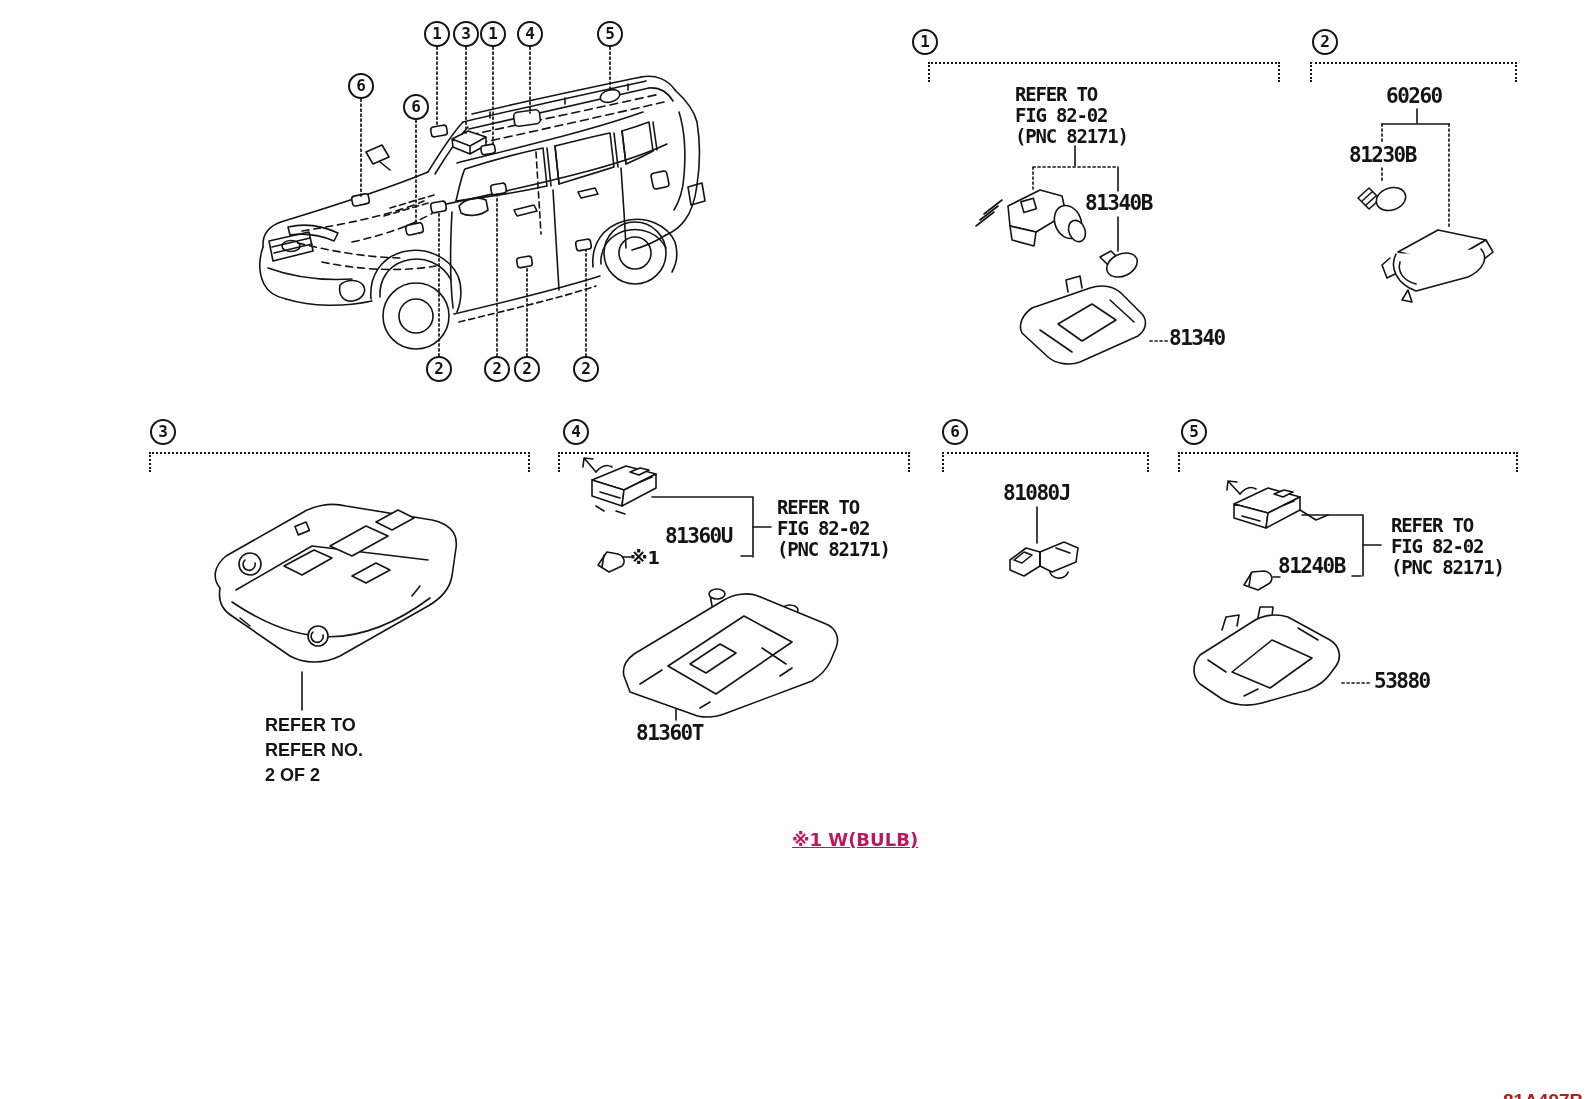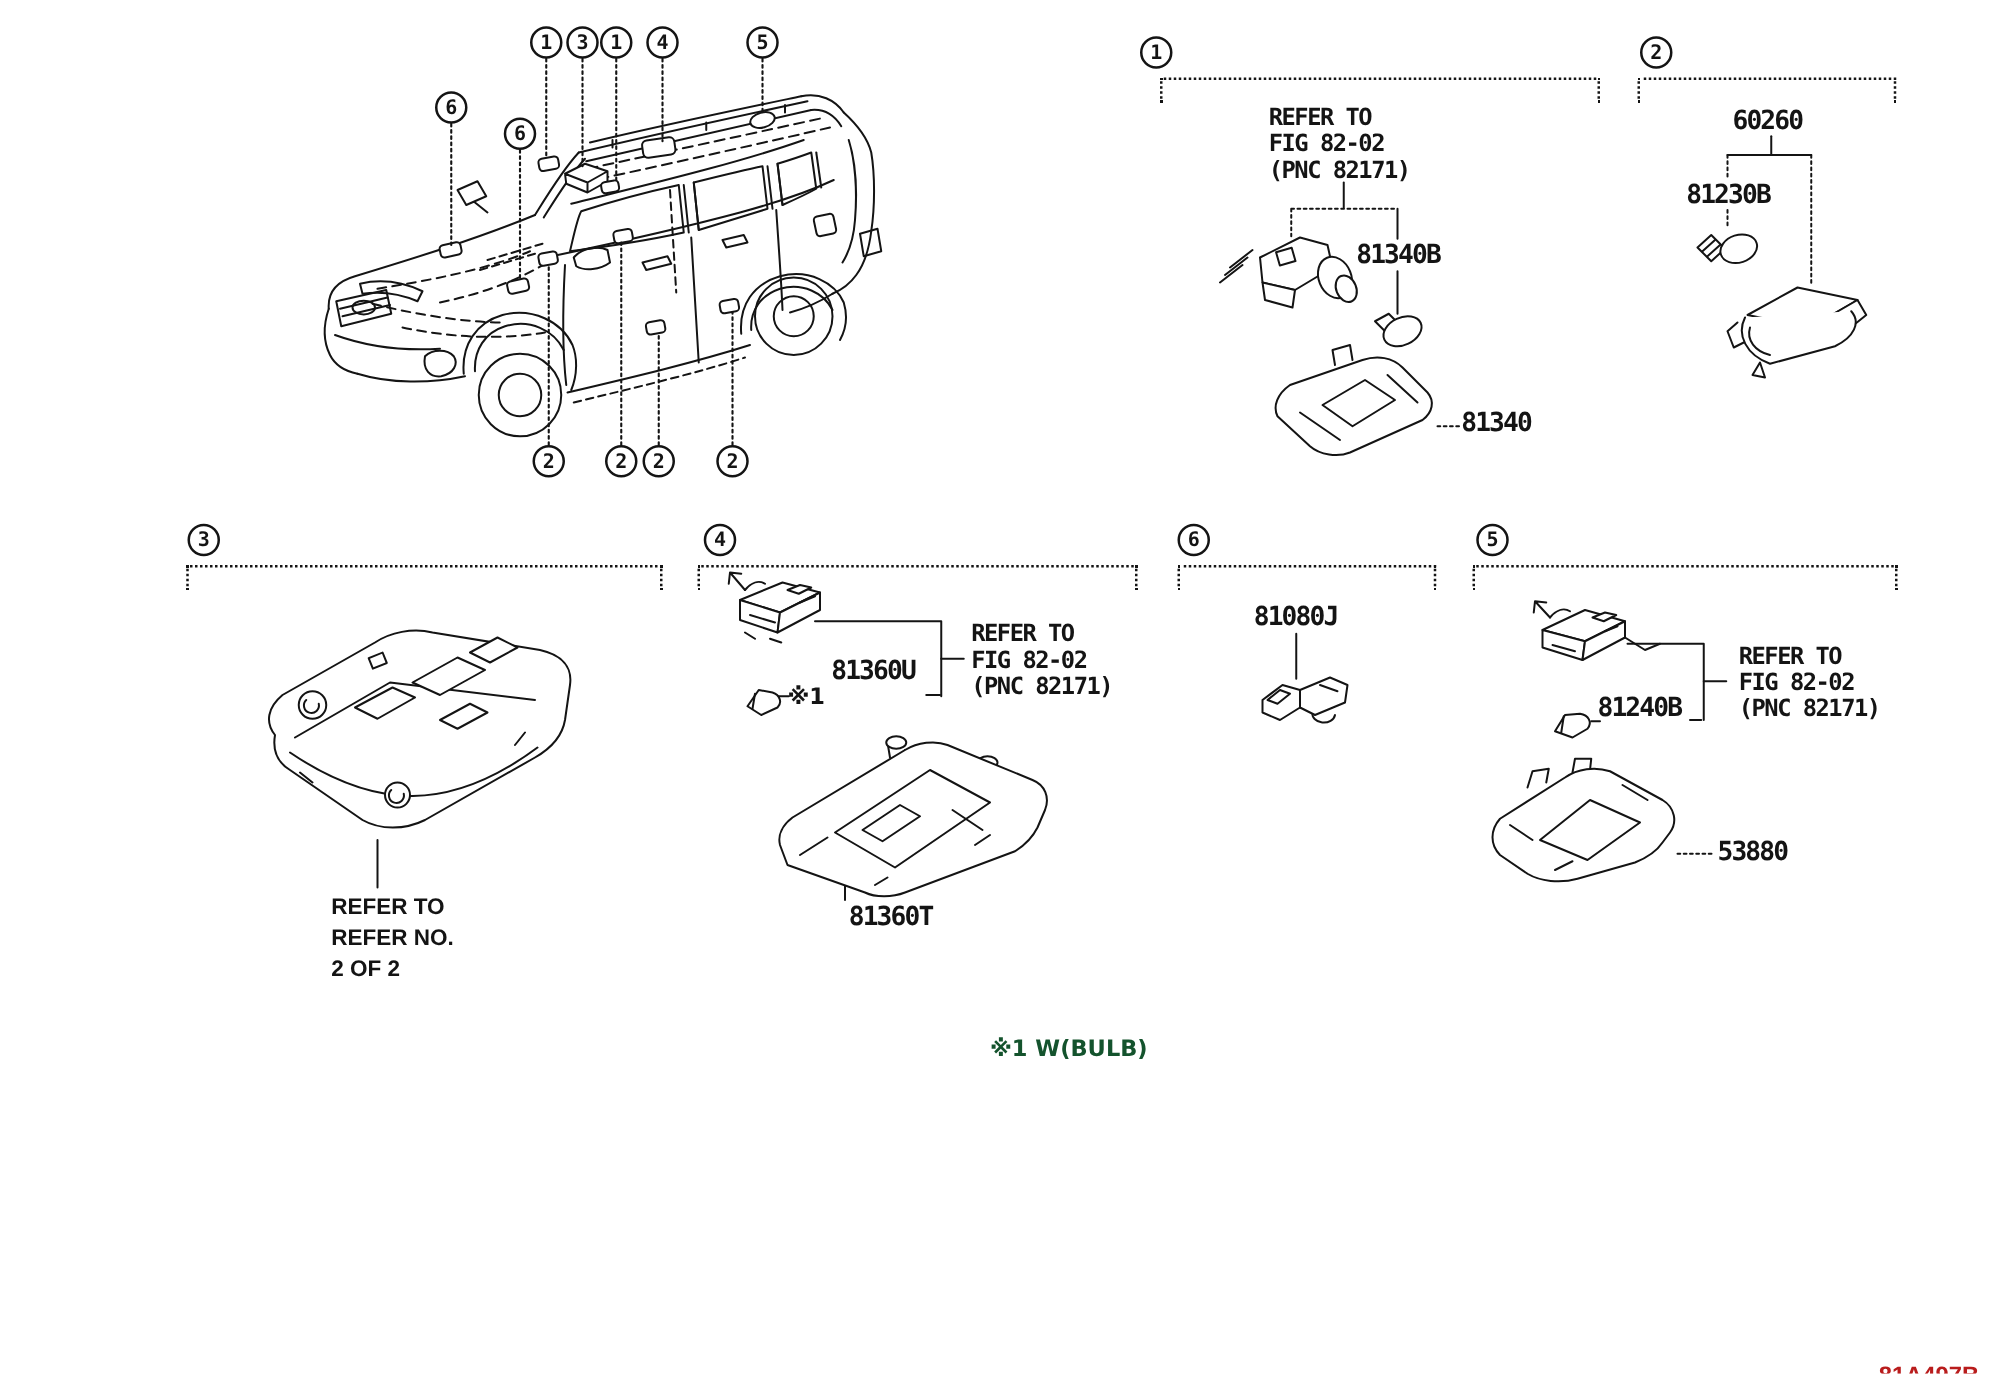--- a/index.html
+++ b/index.html
@@ -11,21 +11,21 @@
       font:bold 16px "DejaVu Sans Mono",monospace;line-height:1;}
   .bracket{position:absolute;height:20px;border-top:2px dotted #141414;
       border-left:2px dotted #141414;border-right:2px dotted #141414;box-sizing:border-box;}
   .pn{position:absolute;font:bold 21px "DejaVu Sans Mono",monospace;letter-spacing:-1.5px;
       white-space:nowrap;color:#141414;}
   .refm{position:absolute;font:bold 19px "DejaVu Sans Mono",monospace;letter-spacing:-1.2px;
       line-height:21px;white-space:nowrap;color:#141414;}
   .refs{position:absolute;font:bold 18px "Liberation Sans",sans-serif;line-height:25px;
       white-space:nowrap;color:#141414;}
   .mark{position:absolute;font:bold 18px "DejaVu Sans",sans-serif;white-space:nowrap;color:#141414;}
-  .foot{position:absolute;font:bold 18px "DejaVu Sans",sans-serif;white-space:nowrap;color:#14532d;}
+  .foot{position:absolute;font:bold 18px "DejaVu Sans",sans-serif;white-space:nowrap;color:#be185d;text-decoration:underline;}
   .code{position:absolute;font:bold 19px "Liberation Sans",sans-serif;white-space:nowrap;color:#b91c1c;margin-top:16px;}
 </style>
 </head>
 <body>
 
 <div id="page">
 
   <svg id="art" width="1592" height="1099" viewBox="0 0 1592 1099">
     <g fill="none" stroke="#141414" stroke-width="1.6" stroke-linecap="round" stroke-linejoin="round">
 
@@ -355,21 +355,21 @@
     <div>2 OF 2</div>
   </div>
 
   <div class="mark" style="left:630px;top:547px">※1</div>
   <div class="pn" style="left:665px;top:524px">81360U</div>
   <div class="refm" style="left:777px;top:497px">
     <div>REFER TO</div>
     <div>FIG 82-02</div>
     <div>(PNC 82171)</div>
   </div>
-  <div class="pn" style="left:679px;top:721px">81360T</div>
+  <div class="pn" style="left:636px;top:721px">81360T</div>
 
   <div class="pn" style="left:1003px;top:481px">81080J</div>
 
   <div class="refm" style="left:1391px;top:515px">
     <div>REFER TO</div>
     <div>FIG 82-02</div>
     <div>(PNC 82171)</div>
   </div>
   <div class="pn" style="left:1278px;top:554px">81240B</div>
   <div class="pn" style="left:1374px;top:669px">53880</div>

